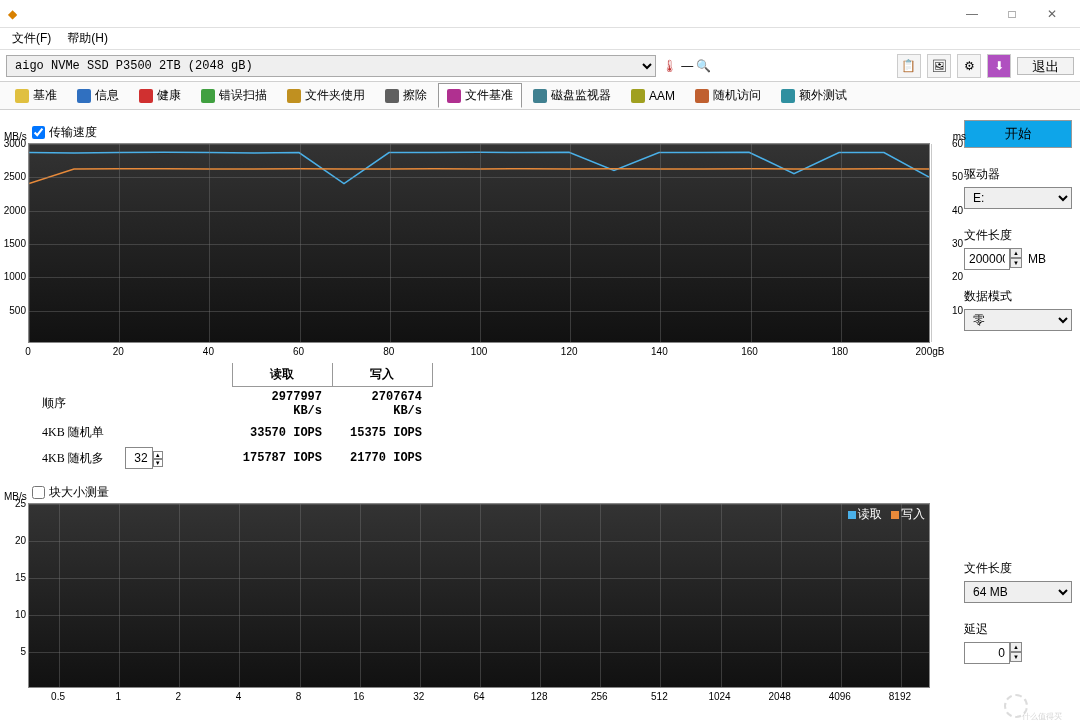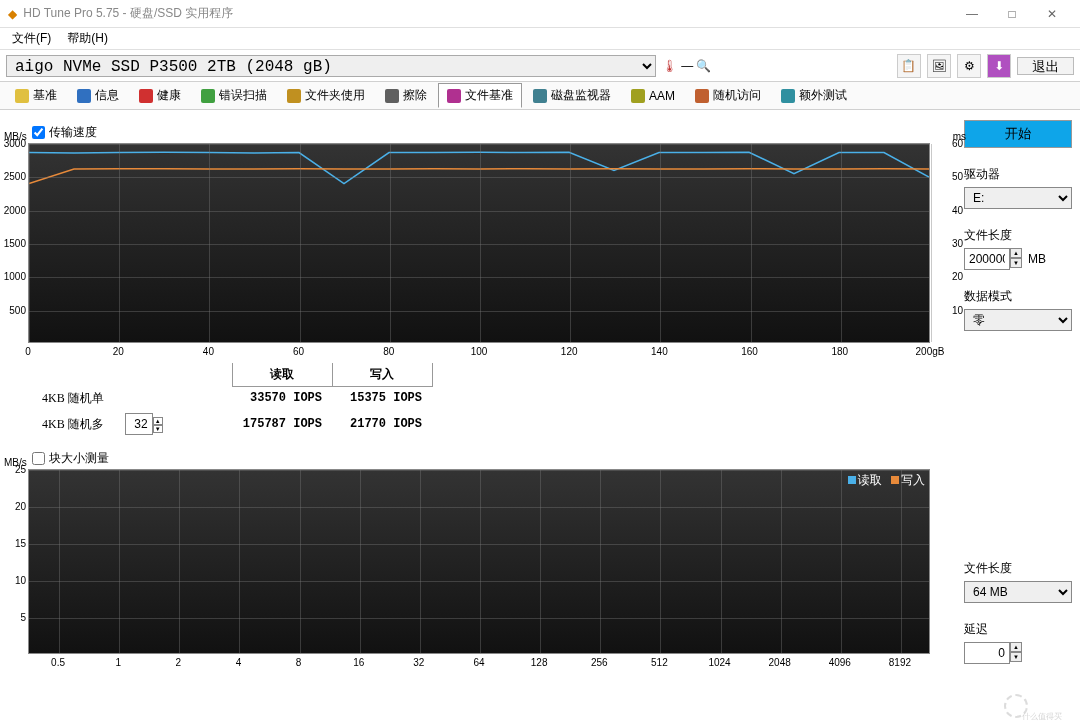--- a/index.html
+++ b/index.html
@@ -4,21 +4,21 @@
 <style>
 * { box-sizing: border-box; margin: 0; padding: 0; }
 body { font-family: "Microsoft YaHei", Tahoma, sans-serif; font-size: 12px; background: #fff; color: #000; width: 1080px; height: 726px; overflow: hidden; }
 .titlebar { height: 28px; background: #fff; border-bottom: 1px solid #e0e0e0; display: flex; align-items: center; padding: 0 8px; color: #888; }
 .titlebar .icon { margin-right: 6px; color: #d88000; }
 .titlebar .spacer { flex: 1; }
 .titlebar .winbtn { width: 40px; text-align: center; color: #666; }
 .menubar { height: 22px; display: flex; align-items: center; padding: 0 4px; border-bottom: 1px solid #e0e0e0; }
 .menubar span { padding: 2px 8px; }
 .toolbar { height: 32px; display: flex; align-items: center; padding: 2px 6px; gap: 6px; border-bottom: 1px solid #d0d0d0; }
-.drive-select { flex: 0 0 650px; height: 22px; border: 1px solid #aaa; font-family: "Courier New", monospace; font-size: 16px; padding: 1px 4px; }
+.drive-select { flex: 0 0 650px; height: 22px; border: 1px solid #aaa; font-family: "Courier New", monospace; font-size: 12px; padding: 1px 4px; }
 .temp { display: flex; align-items: center; gap: 4px; }
 .icon-btn, .tb-btn { width: 24px; height: 24px; border: 1px solid #ccc; background: #f5f5f5; display: inline-flex; align-items: center; justify-content: center; }
 .exit-btn { height: 18px; padding: 0 14px; border: 1px solid #bbb; background: #f3f3f3; }
 .tabs { height: 28px; display: flex; align-items: center; padding: 0 6px; border-bottom: 1px solid #d0d0d0; gap: 2px; background: #fafafa; }
 .tab { display: flex; align-items: center; gap: 4px; padding: 3px 8px; border: 1px solid transparent; }
 .tab.active { border: 1px solid #999; background: #fff; border-bottom: 1px solid #fff; align-items: center; }
 .tab .tab-icon { width: 14px; height: 14px; display: inline-block; }
 .content { padding: 10px 8px 0 8px; display: flex; }
 .main-col { flex: 1; }
 .side-col { width: 116px; padding-left: 8px; }
@@ -50,21 +50,20 @@
 .legend span.sw { display: inline-block; width: 8px; height: 8px; margin: 0 2px 0 6px; vertical-align: middle; }
 .watermark { position: absolute; right: 18px; bottom: 4px; width: 60px; height: 28px; opacity: .5; }
 .watermark .circ { width: 24px; height: 24px; border: 2px dashed #bbb; border-radius: 50%; position: absolute; right: 34px; }
 .watermark .txt { position: absolute; right: 0; bottom: 0; font-size: 8px; color: #aaa; }
 </style>
 </head>
 <body>
 
 <div class="titlebar">
   <span class="icon">◆</span>
-  <span>HD Tune Pro 5.75 - 硬盘/SSD 实用程序</span>
   <span class="spacer"></span>
   <span class="winbtn">—</span>
   <span class="winbtn">□</span>
   <span class="winbtn">✕</span>
 </div>
 
 <div class="menubar">
   <span>文件(F)</span>
   <span>帮助(H)</span>
 </div>
@@ -194,20 +193,25 @@
       <table>
         <tbody>
             <tr class="hdr">
           <td style="width:200px"></td>
           <td style="width:100px;text-align:center">读取</td>
           <td style="width:100px;text-align:center">写入</td>
         </tr>
         </tbody>
           <tbody id="result-rows">
             <tr>
+              <td style="font-family:'Microsoft YaHei';font-weight:normal">顺序</td>
+              <td style="text-align:right">2977997 KB/s</td>
+              <td style="text-align:right">2707674 KB/s</td>
+            </tr>
+            <tr>
               <td style="font-family:'Microsoft YaHei';font-weight:normal">4KB 随机单</td>
               <td style="text-align:right">33570 IOPS</td>
               <td style="text-align:right">15375 IOPS</td>
             </tr>
             <tr>
               <td style="font-family:'Microsoft YaHei';font-weight:normal">4KB 随机多 &nbsp;&nbsp;&nbsp;&nbsp;&nbsp;&nbsp;<input type="text" value="32" style="width: 28px; text-align: right;"><span style="display:inline-flex;flex-direction:column;vertical-align:middle">
                   <span style="font-size:6px;border:1px solid #888;width:10px;text-align:center">▲</span>
                   <span style="font-size:6px;border:1px solid #888;width:10px;text-align:center">▼</span>
                 </span></td>
               <td style="text-align:right">175787 IOPS</td>

